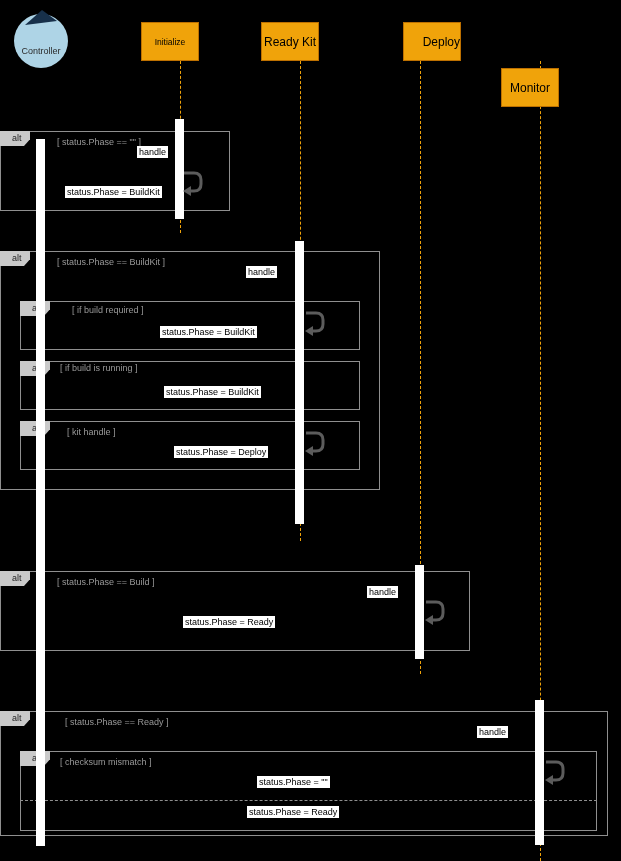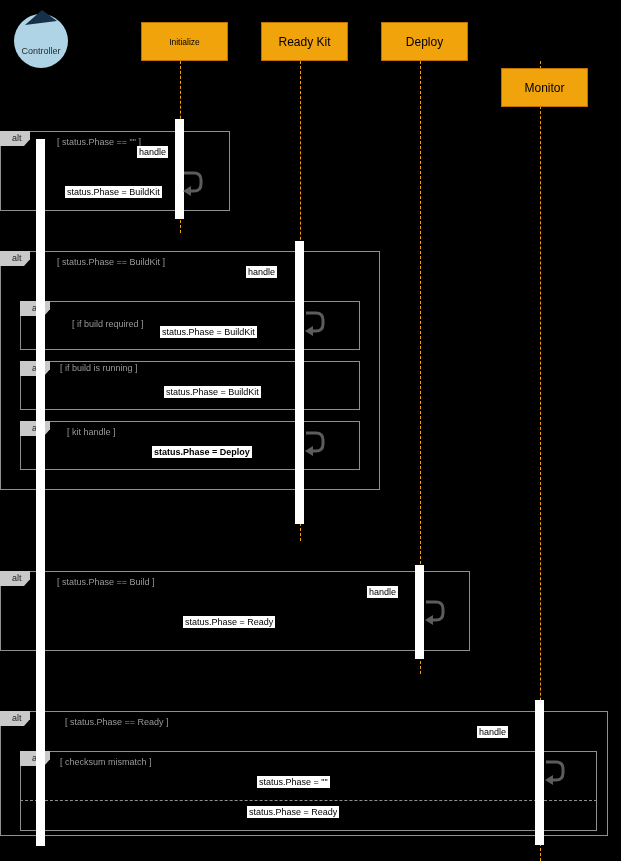--- a/index.html
+++ b/index.html
@@ -1,20 +1,20 @@
 <!DOCTYPE html>
 <html><head>
 <meta charset="utf-8">
 <style>
   * { margin:0; padding:0; box-sizing:border-box; }
   html,body { background:#000; }
   body { font-family:"Liberation Sans", sans-serif; }
   #canvas { position:relative; width:621px; height:861px; background:#000; overflow:hidden; }
 
-  .hdr { position:absolute; top:22px; width:87px; height:39px; background:#f0a30a;
+  .hdr { position:absolute; top:22px; width:58px; height:39px; background:#f0a30a;
          border:1px solid #bd7000; display:flex; align-items:center; justify-content:center;
          color:#000; font-size:12px; }
   .hdr.small { font-size:8.5px; }
 
   .life { position:absolute; width:0; border-left:1px dashed #f0a30a; }
 
   .act { position:absolute; width:9px; background:#ffffff; }
 
   .frame { position:absolute; border:1px solid #8f8f8f; background:transparent; }
   .tab { position:absolute; width:30px; height:15px; background:#c9c9c9; color:#232323;
@@ -48,21 +48,21 @@
   <div class="life" style="left:300px; top:61px; height:480px;"></div>
   <div class="life" style="left:420px; top:61px; height:613px;"></div>
   <div class="life" style="left:540px; top:61px; height:800px;"></div>
 
   <div class="hdr small" style="left:141px;">
     <span>Initialize</span>
   </div>
   <div class="hdr" style="left:261px;">
     <span>Ready Kit</span>
   </div>
-  <div class="hdr" style="left:381px;">
+  <div class="hdr" style="left:403px;justify-content:flex-end;">
     <span>Deploy</span>
   </div>
   <div class="hdr" style="left:501px;margin-top:46px;">
     <span>Monitor</span>
   </div>
 
   <div class="frame" style="left:0; top:131px; width:230px; height:80px;"></div>
   <div class="tab" style="left:0; top:131px;">
     <span>alt</span>
   </div>
@@ -71,21 +71,21 @@
   <div class="frame" style="left:0; top:251px; width:380px; height:239px;"></div>
   <div class="tab" style="left:0; top:251px;">
     <span>alt</span>
   </div>
   <span class="guard" style="left:57px; top:256px;">[ status.Phase == BuildKit ]</span>
 
   <div class="frame" style="left:20px; top:301px; width:340px; height:49px;"></div>
   <div class="tab" style="left:20px; top:301px;">
     <span>alt</span>
   </div>
-  <span class="guard" style="left:60px; top:318px;padding-left:12px;">[ if build required ]</span>
+  <span class="guard" style="left:60px; top:304px;padding-left:12px;">[ if build required ]</span>
 
   <div class="frame" style="left:20px; top:361px; width:340px; height:49px;"></div>
   <div class="tab" style="left:20px; top:361px;">
     <span>alt</span>
   </div>
   <span class="guard" style="left:60px; top:362px;">[ if build is running ]</span>
 
   <div class="frame" style="left:20px; top:421px; width:340px; height:49px;"></div>
   <div class="tab" style="left:20px; top:421px;">
     <span>alt</span>
@@ -137,21 +137,21 @@
     <path d="M3 6 H13 Q20 6 20 13 V17 Q20 24 13 24 H9" fill="none" stroke="#5c5c5c" stroke-width="3"></path>
     <polygon points="10,19 2,24 10,29" fill="#5c5c5c"></polygon>
   </svg>
 
   <span class="msg" style="left:137px; top:146px;">handle</span>
   <span class="msg" style="left:65px;  top:186px;">status.Phase = BuildKit</span>
 
   <span class="msg" style="left:246px; top:266px;">handle</span>
   <span class="msg" style="left:160px; top:326px;">status.Phase = BuildKit</span>
   <span class="msg" style="left:164px; top:386px;">status.Phase = BuildKit</span>
-  <span class="msg" style="left:152px; top:446px;font-weight:bold;">status.Phase = Deploy</span>
+  <span class="msg" style="left:174px; top:446px;">status.Phase = Deploy</span>
 
   <span class="msg" style="left:367px; top:586px;">handle</span>
   <span class="msg" style="left:183px; top:616px;">status.Phase = Ready</span>
 
   <span class="msg" style="left:477px; top:726px;">handle</span>
   <span class="msg" style="left:257px; top:776px;">status.Phase = ""</span>
   <span class="msg" style="left:247px; top:806px;">status.Phase = Ready</span>
 
 </div>
 

